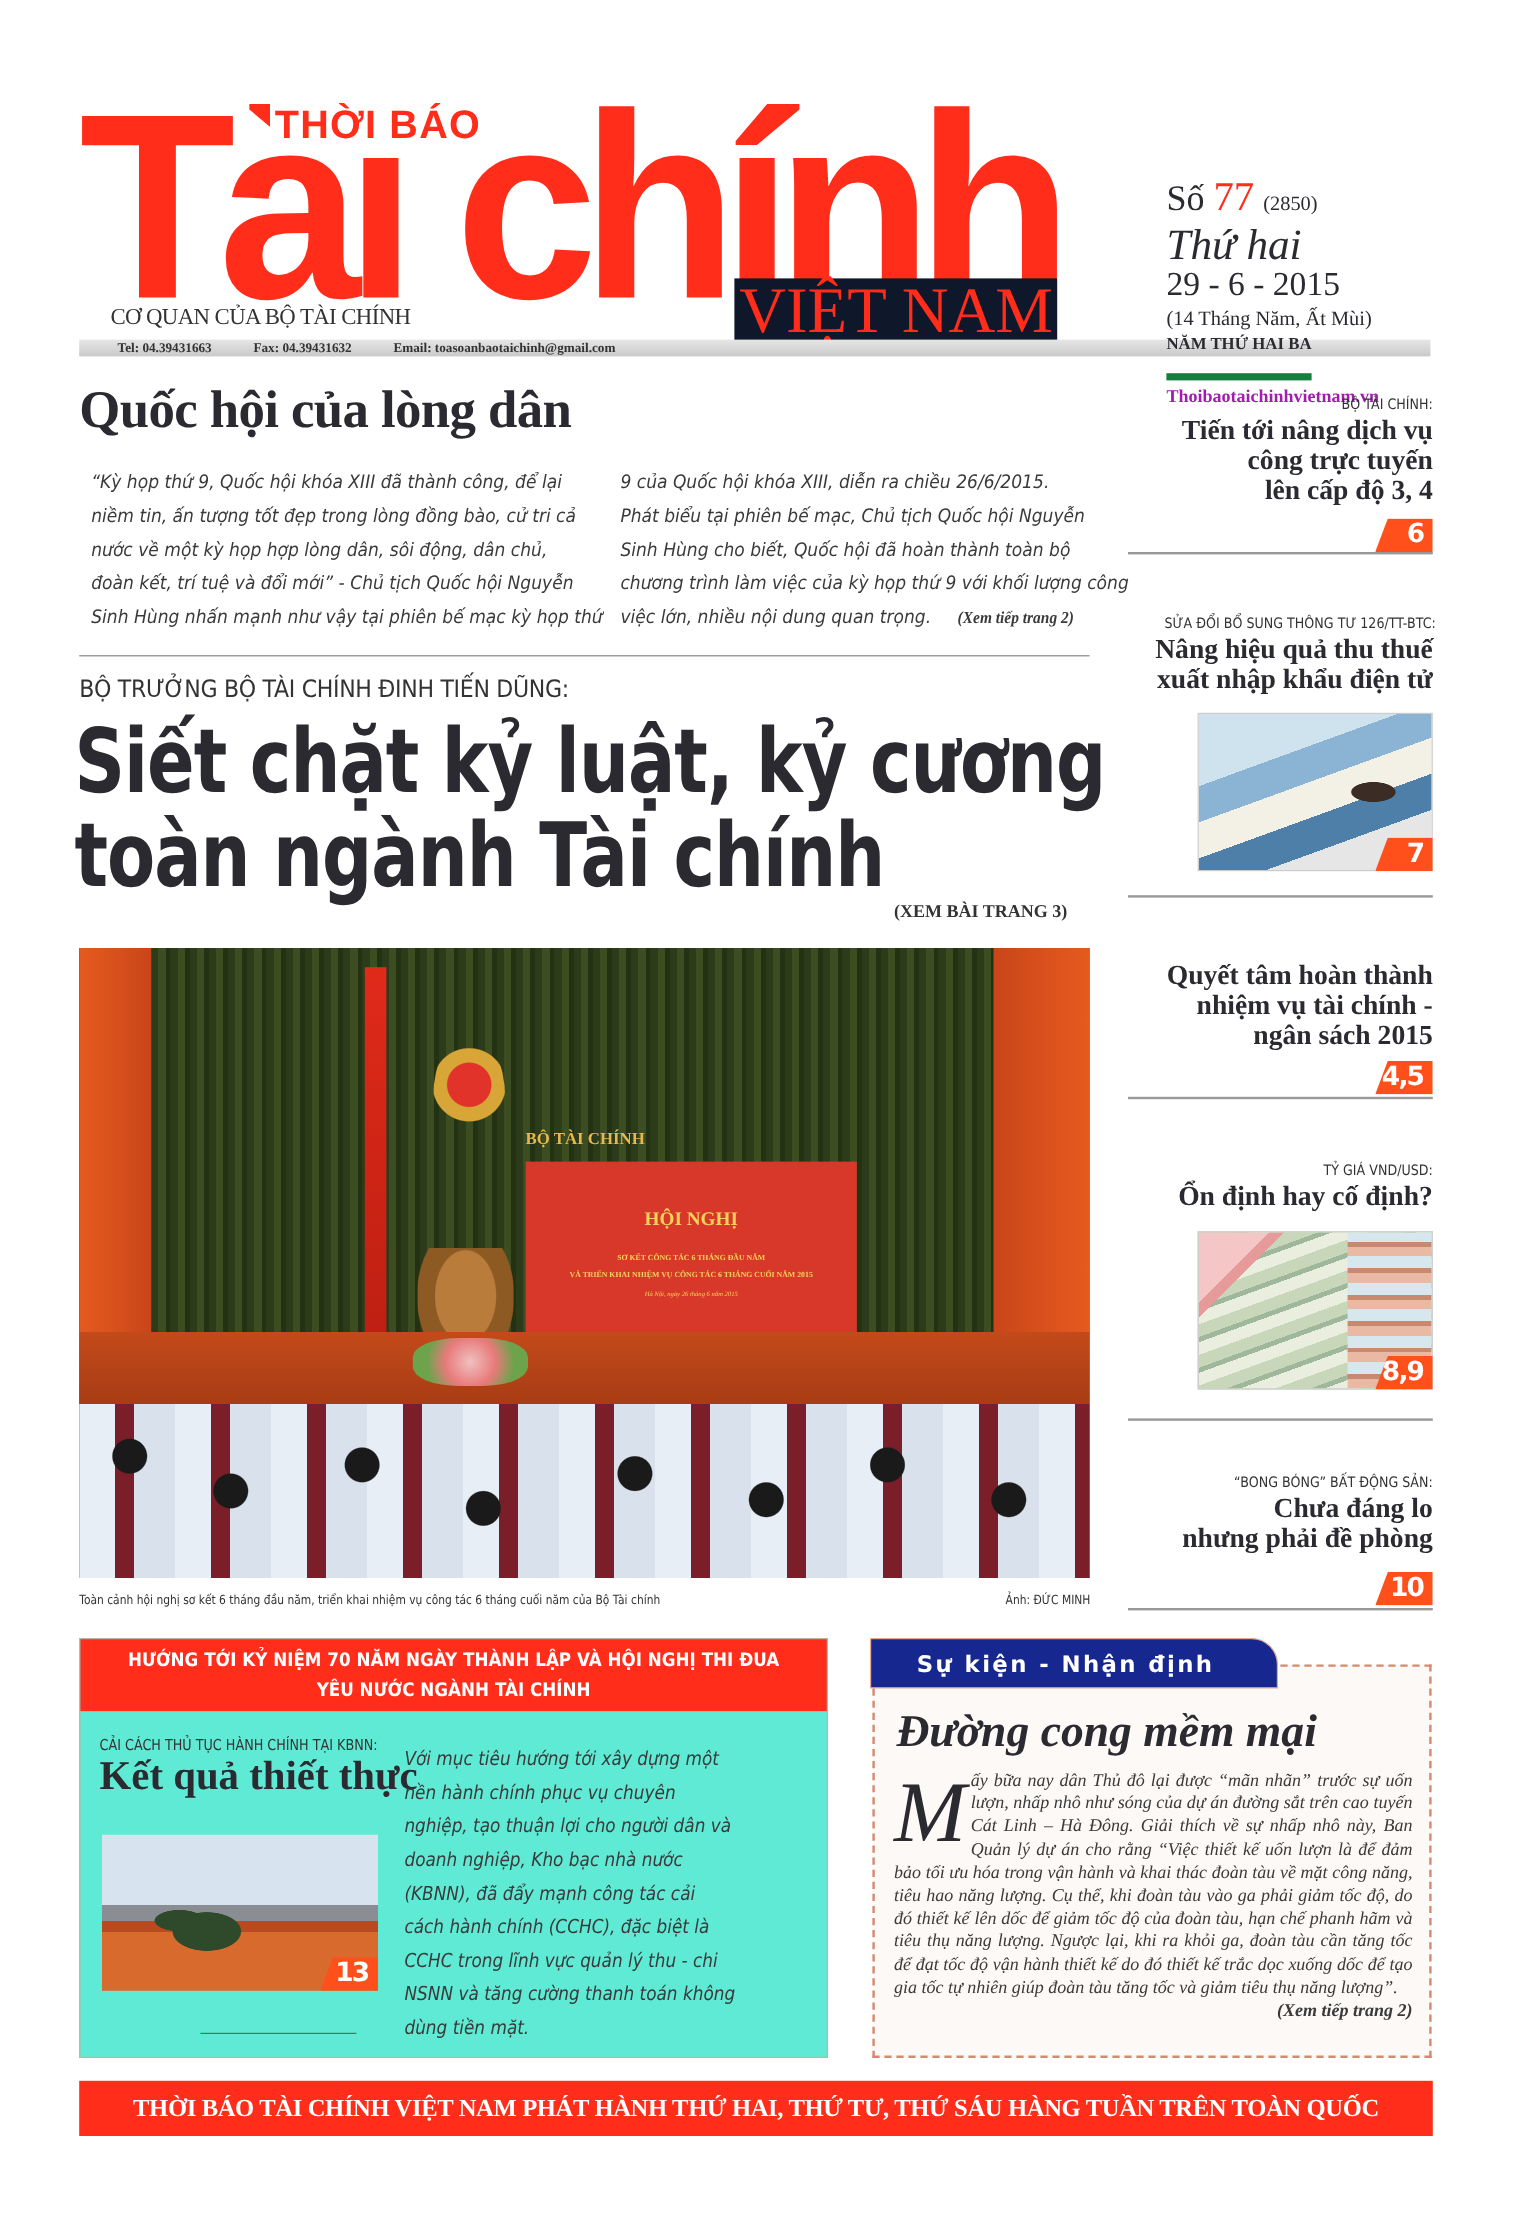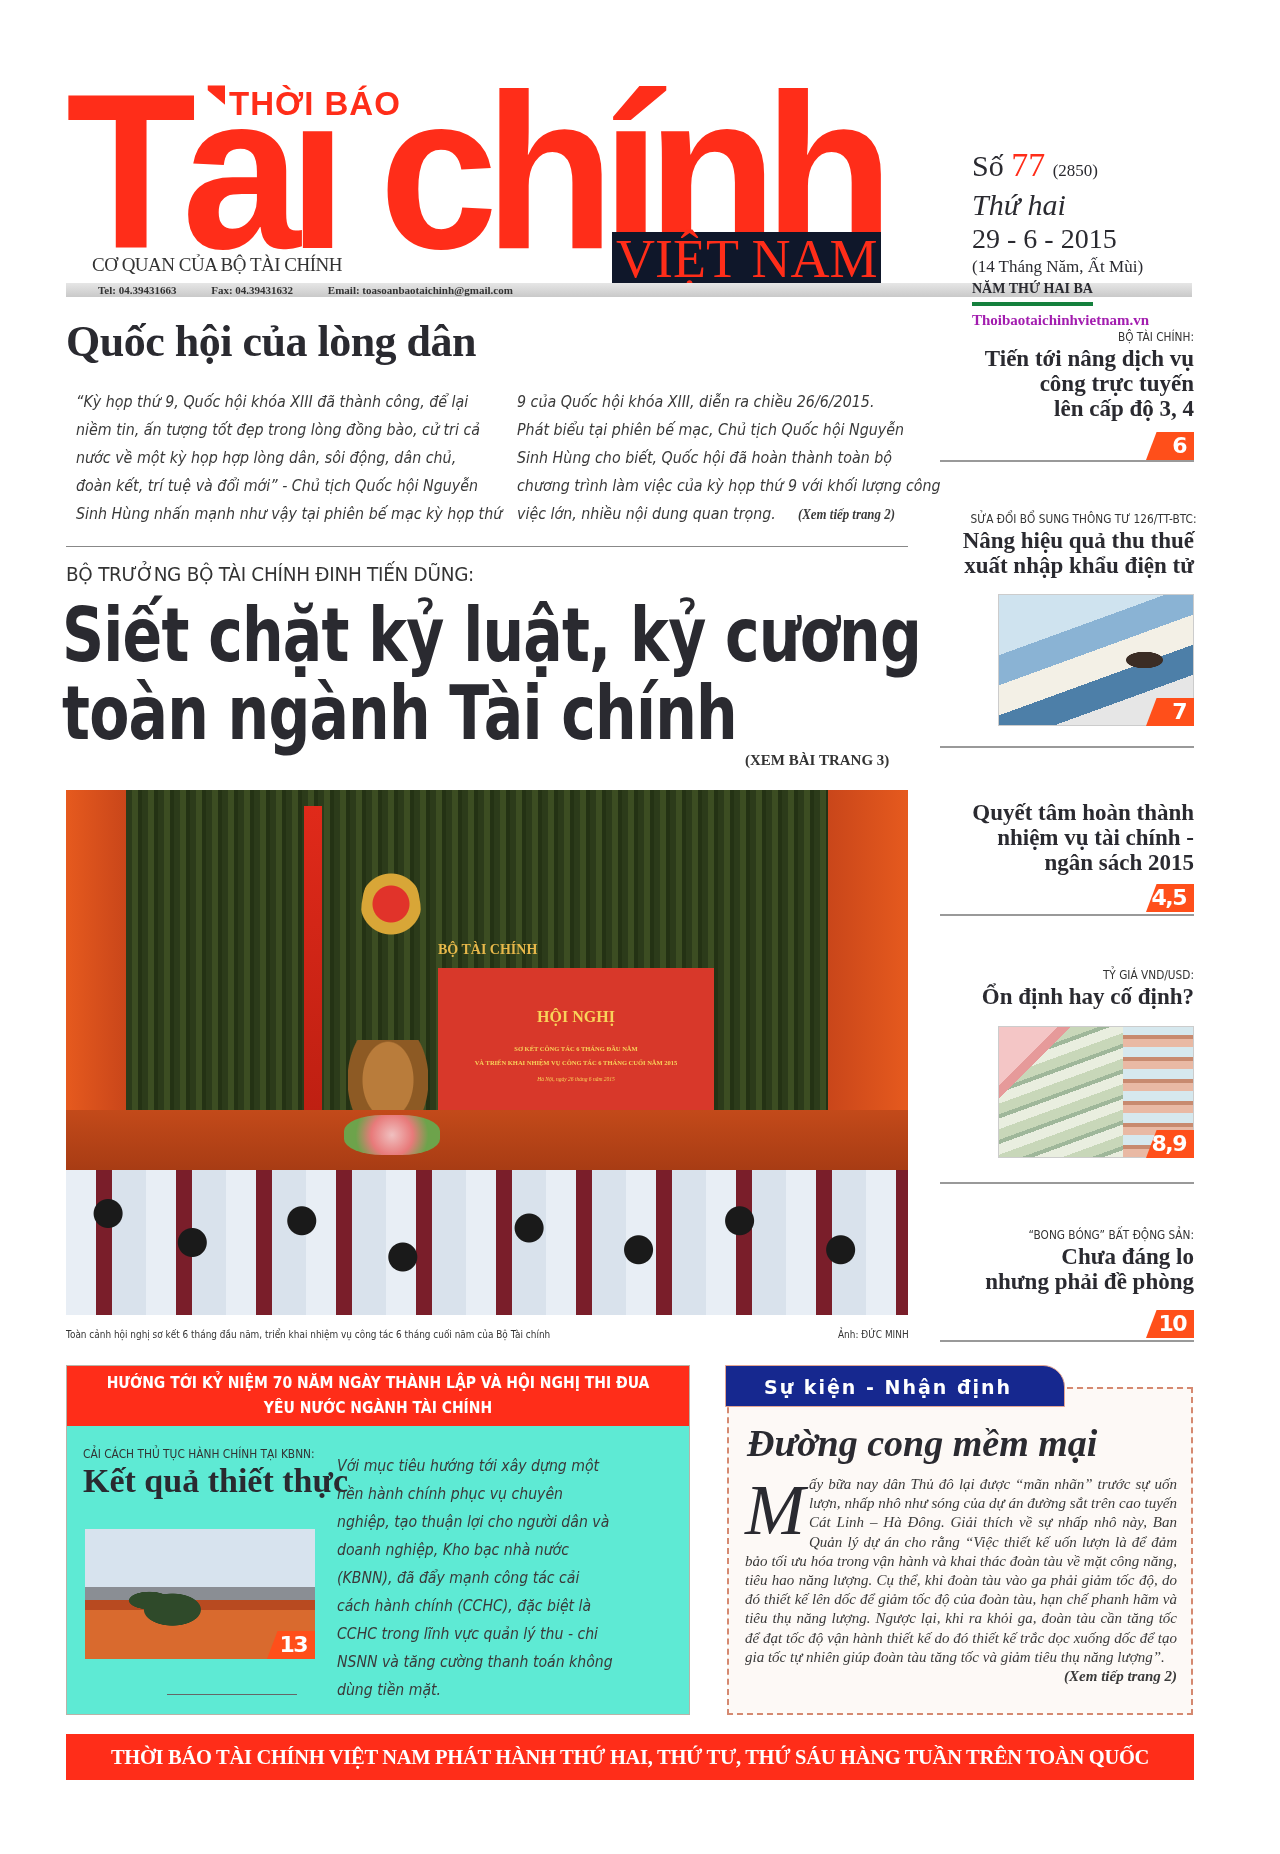--- a/index.html
+++ b/index.html
@@ -12,24 +12,24 @@
   .logo-top { left: 225px; top: 85px; font-family: "Liberation Sans", sans-serif; font-weight: 900; color: #ff2d19; font-size: 33px; letter-spacing: 1px; background: #fff; padding: 0 4px; }
   .logo-vn { left: 612px; top: 232px; font-family: "Liberation Serif", serif; color: #ff2d19; font-size: 54px; line-height: 1; background: #0f172a; padding: 0 4px; }
   .logo-sub { left: 92px; top: 254px; font-family: "Liberation Serif", serif; color: #333; font-size: 19px; background:#fff; padding-right:6px; letter-spacing: -0.5px; }
   .contact-bar { left: 66px; top: 283px; width: 1126px; height: 14px; background: linear-gradient(#e6e6e6, #c9c9c9); font-family: "Liberation Serif", serif; font-weight: bold; font-size: 11px; color: #333; line-height: 14px; padding-left: 32px; }
   .contact-bar span { margin-right: 32px; }
 
   .issue { right: 88px; top: 100px; width: 220px; text-align: left; font-family: "Liberation Serif", serif; color: #2a2a30; margin-top: 48px; }
   .issue .l1 { font-size: 30px; line-height: 34px; }
   .issue .l1 .num { color: #ff2d19; font-size: 34px; }
   .issue .l1 .paren { font-size: 17px; }
-  .issue .l2 { font-size: 30px; font-style: italic; line-height: 34px; }
+  .issue .l2 { font-size: 36px; font-style: italic; line-height: 34px; }
   .issue .l3 { font-size: 28px; line-height: 34px; }
   .issue .l4 { font-size: 17px; line-height: 22px; }
-  .issue .l5 { font-size: 14px; font-weight: bold; line-height: 22px; border-bottom: 4px solid #15803d; display: inline-block; padding-bottom: 2px; }
+  .issue .l5 { font-size: 14px; font-weight: bold; line-height: 22px; border-bottom: 6px solid #15803d; display: inline-block; padding-bottom: 12px; }
   .issue .l6 { font-size: 15px; font-weight: bold; color: #a21caf; line-height: 28px; }
 
   
   .h-quochoi { left: 66px; top: 316px; font-size: 44px; font-weight: bold; letter-spacing: -0.5px; }
   .intro { left: 76px; top: 388px; width: 830px; display: flex; gap: 41px; font-family: "DejaVu Sans", sans-serif; font-style: italic; font-size: 15.5px; line-height: 28px; color: #3a3a3a; }
   .intro .col { width: 400px; transform: scaleX(0.92); transform-origin: left top; white-space: nowrap; }
   .intro .more { font-family: "Liberation Serif", serif; font-weight: bold; font-size: 14px; margin-left: 24px; }
   .divider1 { left: 66px; top: 546px; width: 842px; height: 1px; background: #888; }
 
   .kicker { left: 66px; top: 562px; font-family: "DejaVu Sans", sans-serif; font-size: 20px; color: #333; letter-spacing: -0.3px; transform: scaleX(0.92); transform-origin: left top; white-space: nowrap; }

